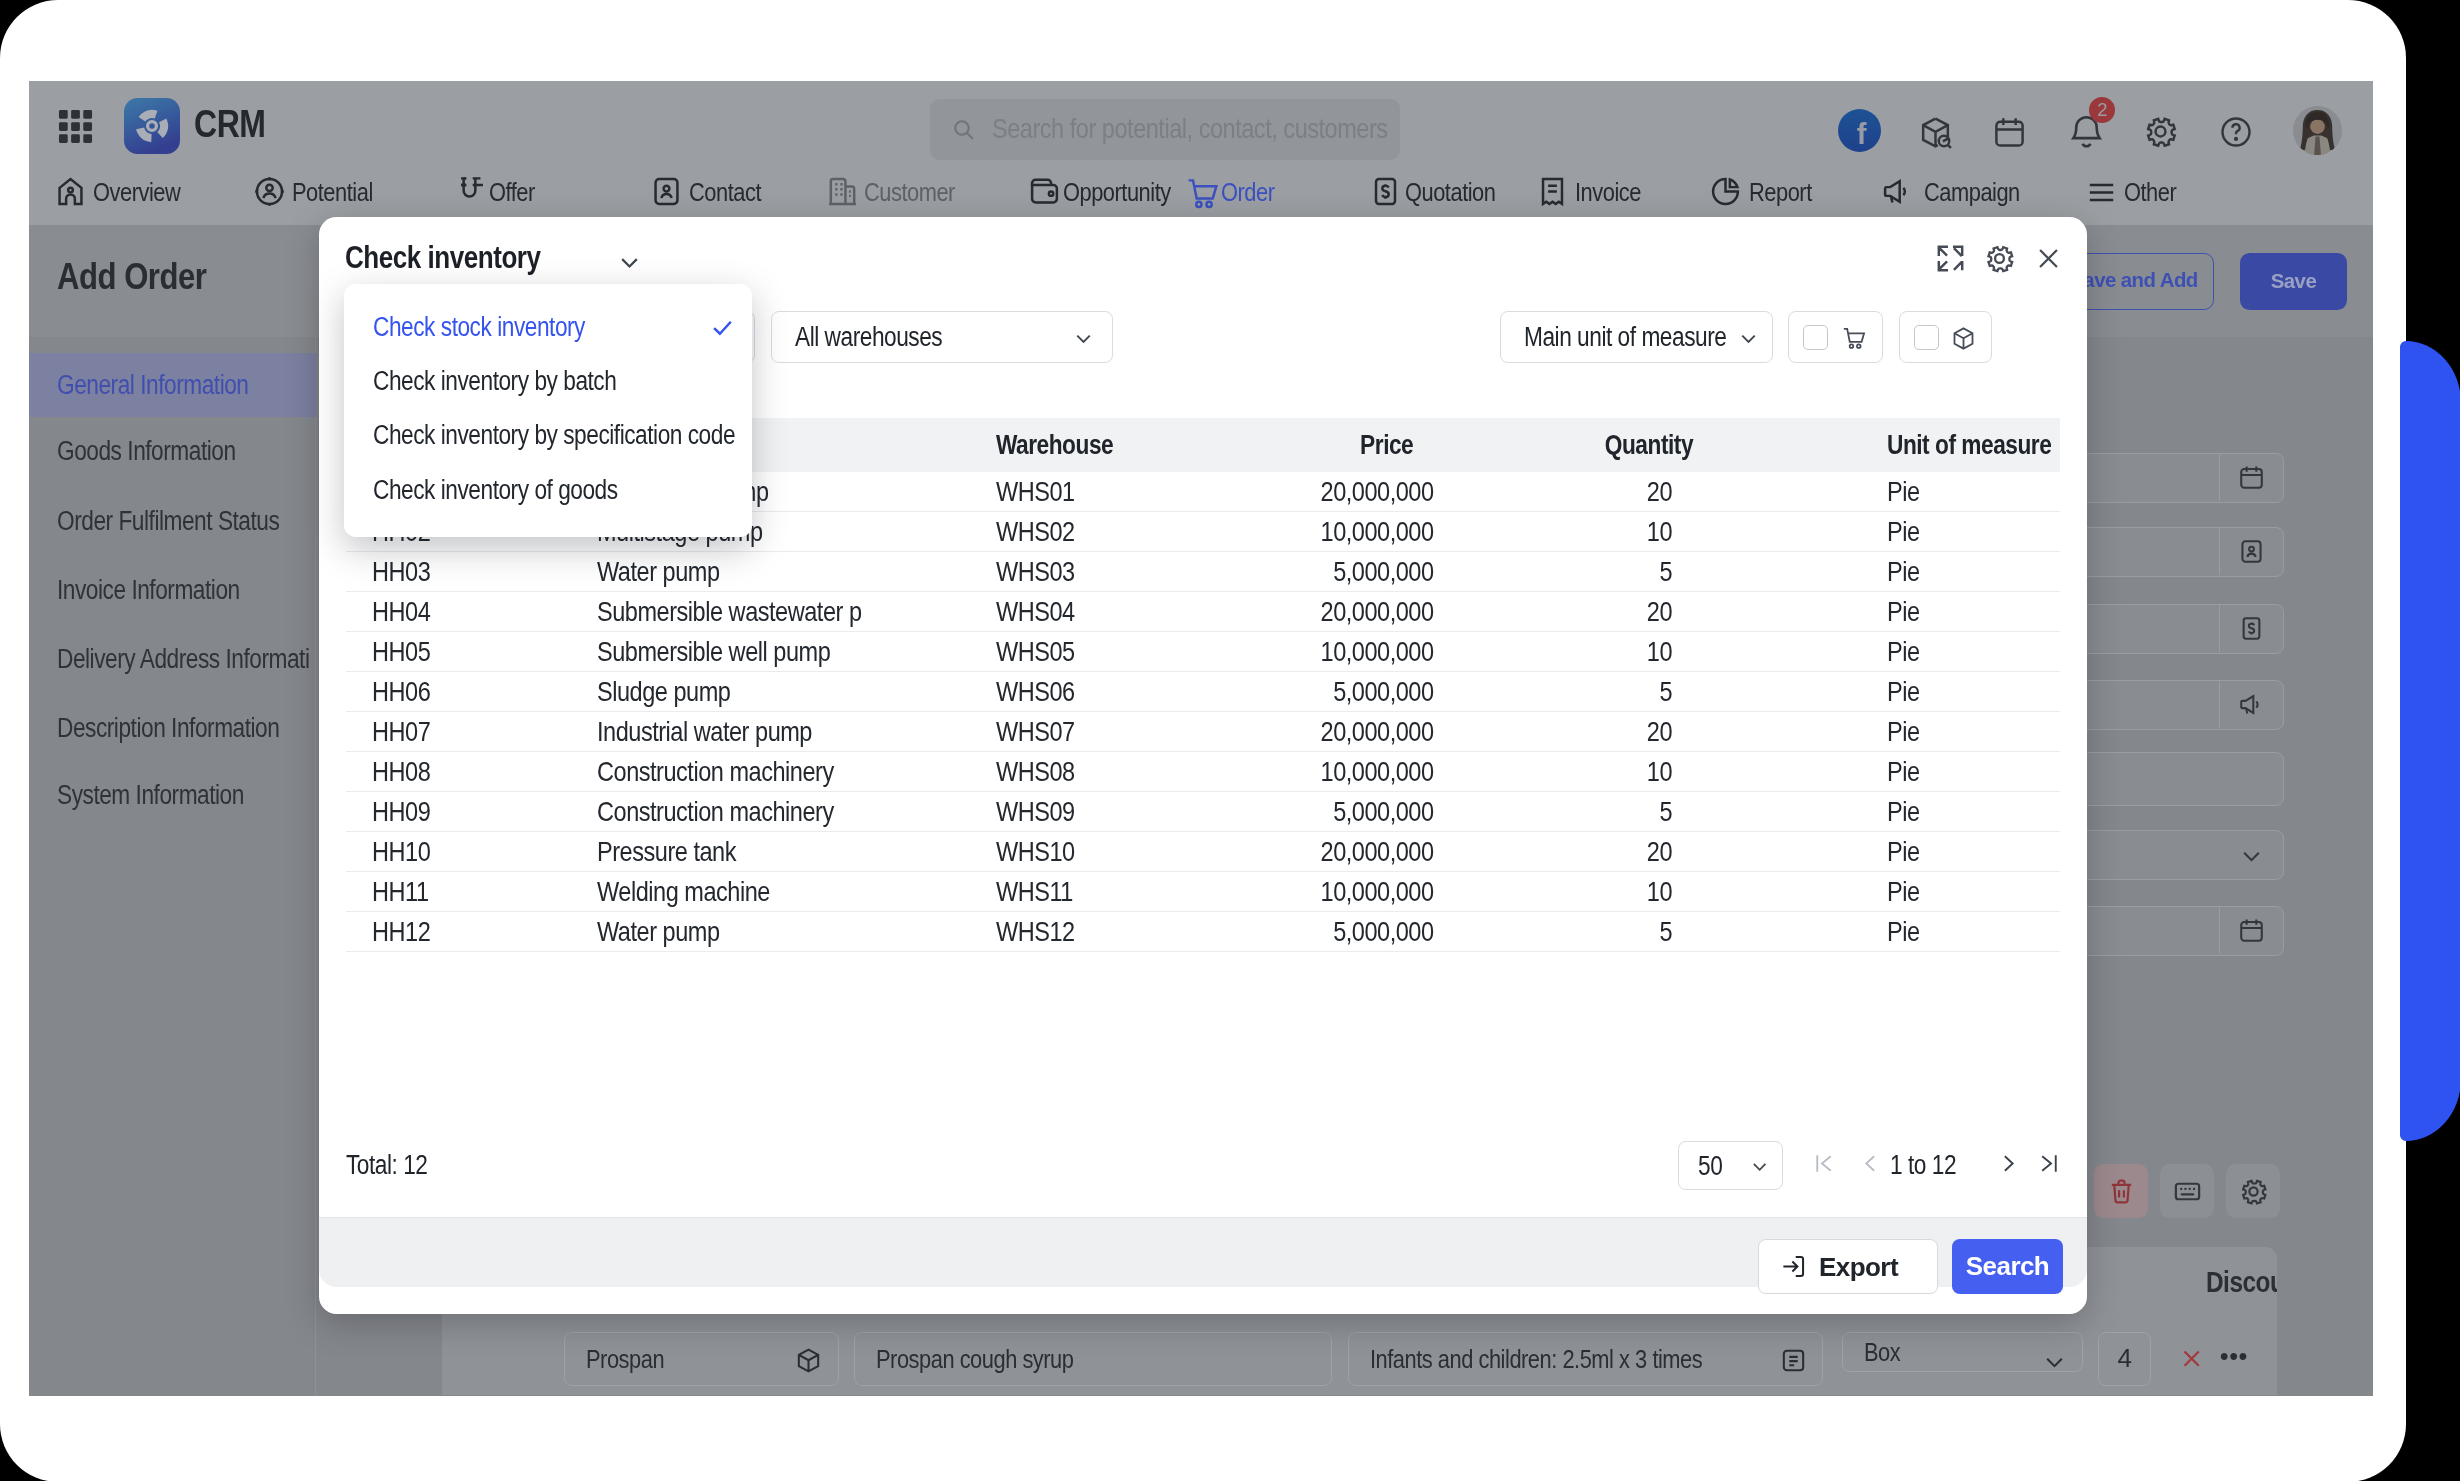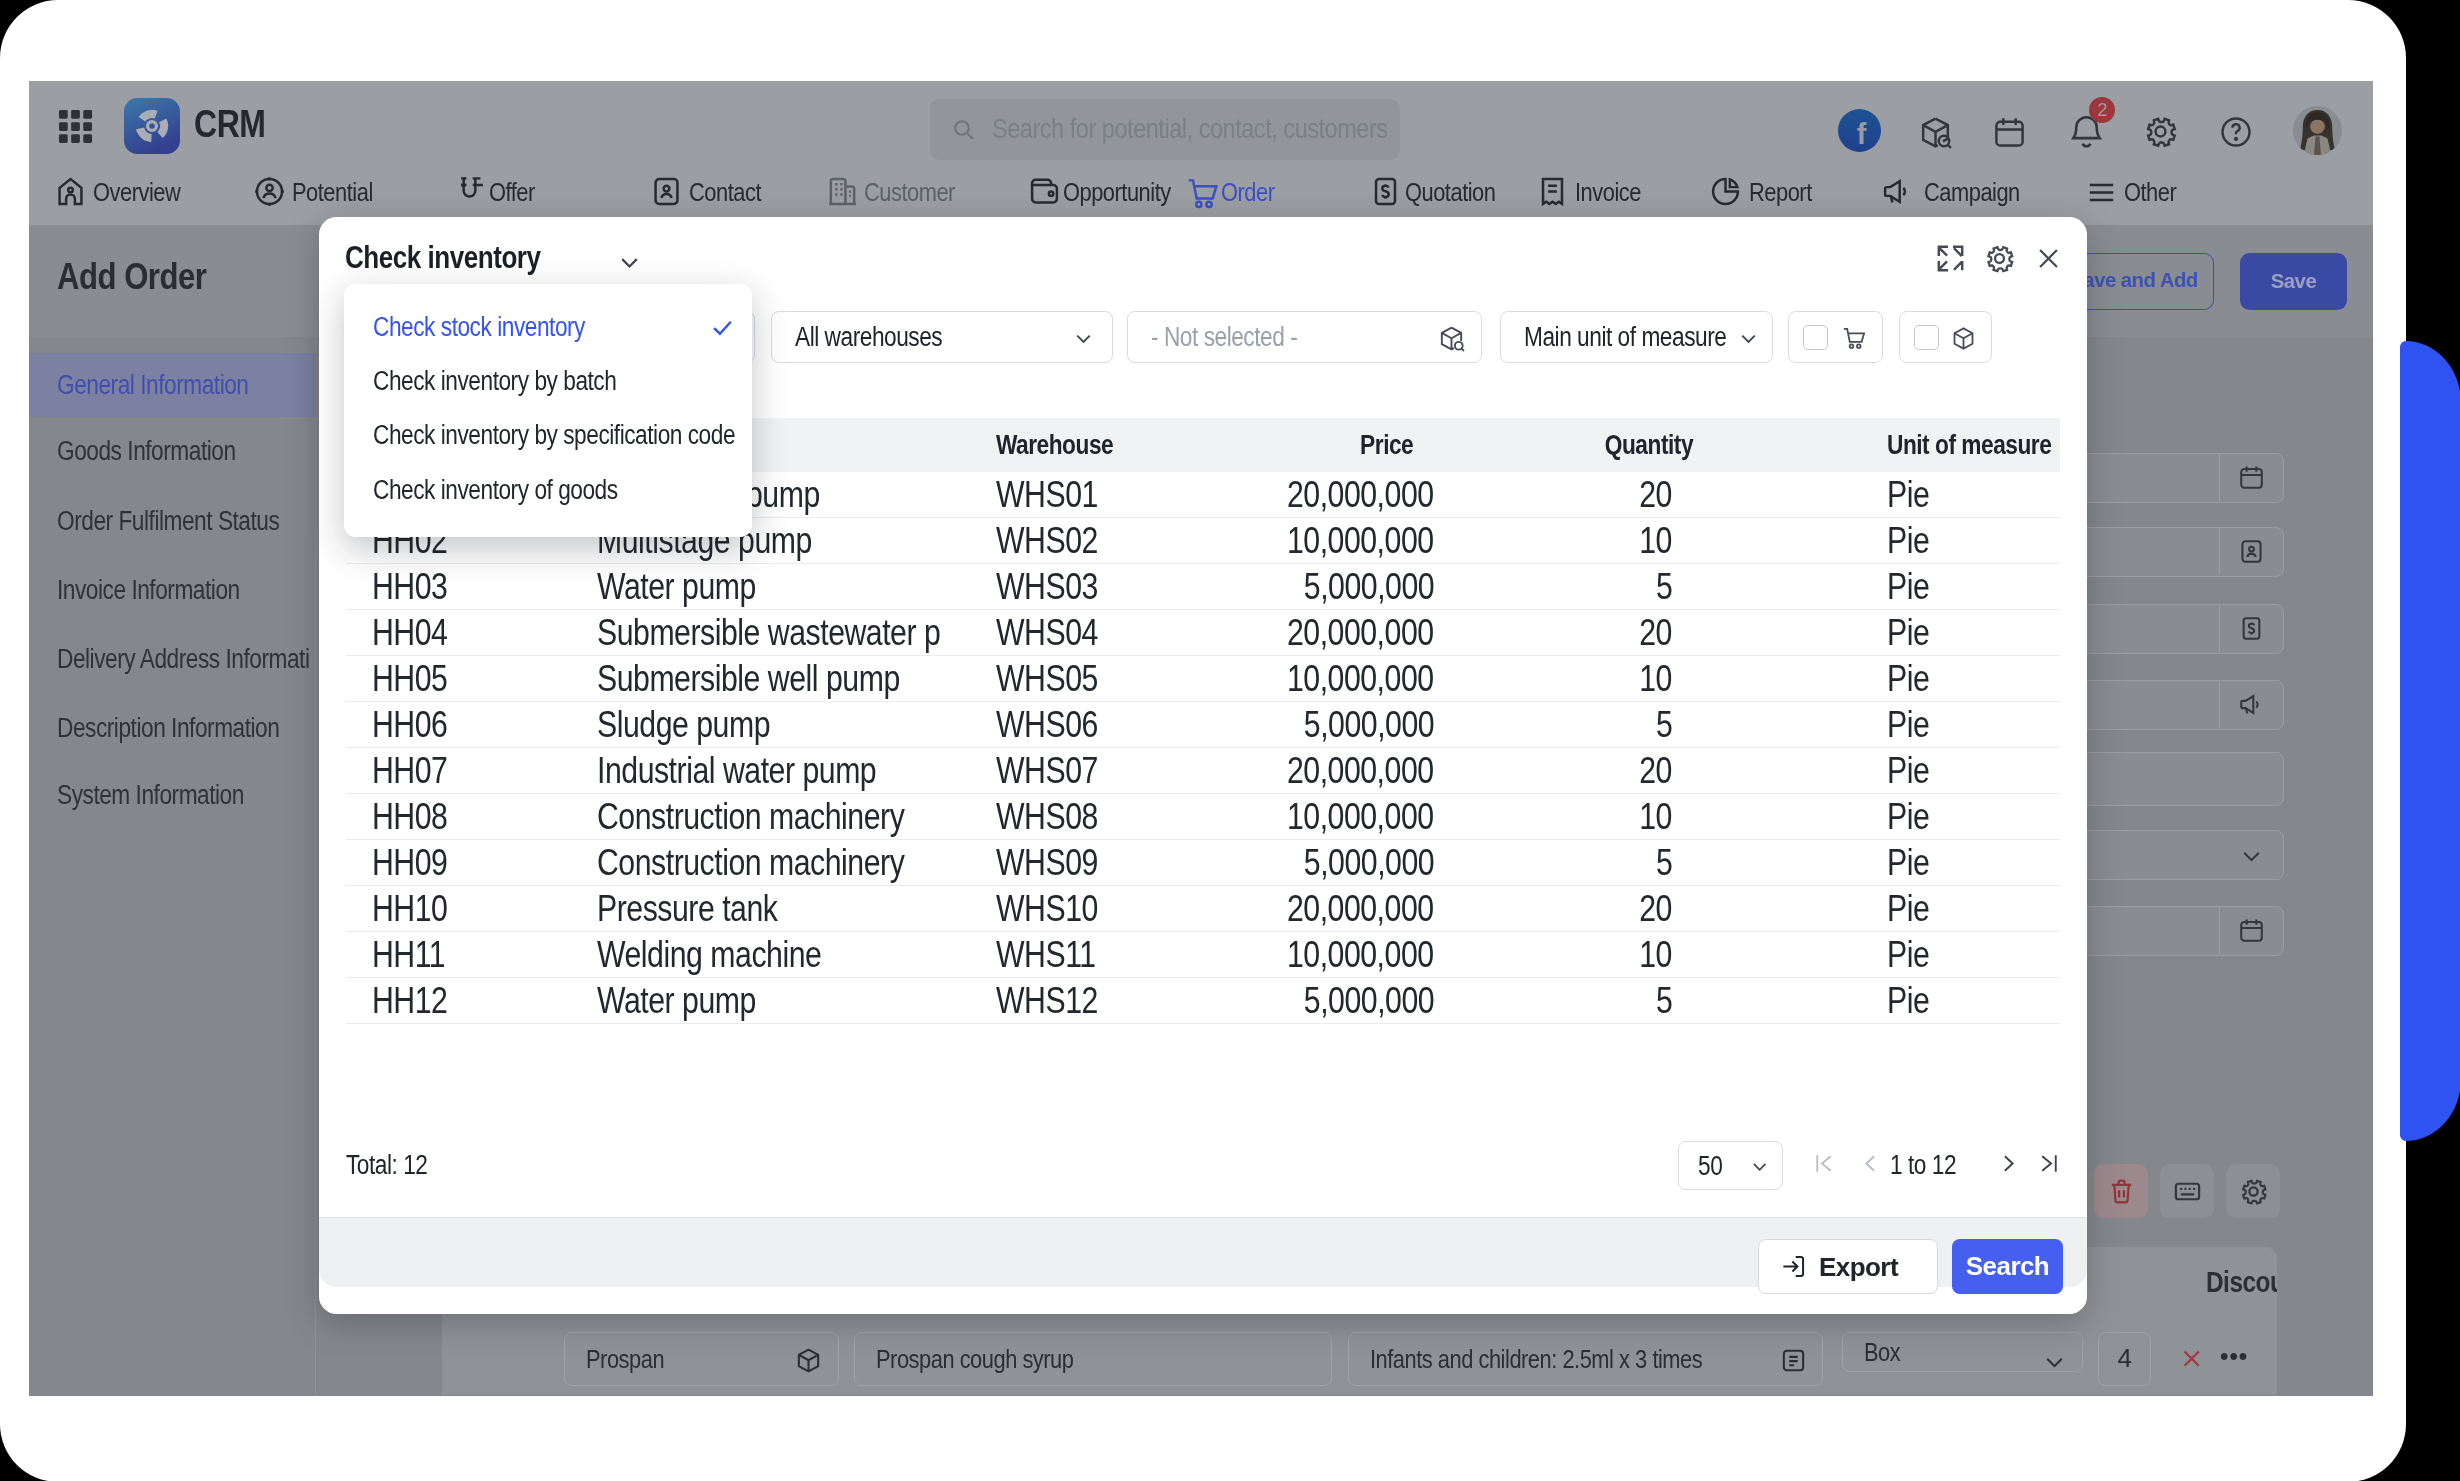--- a/index.html
+++ b/index.html
@@ -17,21 +17,21 @@
 #sidebar { position:absolute; left:0; top:255px; width:287px; height:1060px; border-right:1.9px solid #8e9196; }
 .navitem { position:absolute; top:111px; font-size:26px; color:#272a30; transform:translateY(-50%) scaleX(.84); transform-origin:left center; white-space:nowrap; }
 .sideitem { position:absolute; font-size:27px; color:#2f3237; transform:translateY(-50%) scaleX(.84); transform-origin:left center; white-space:nowrap; }
 .ic { position:absolute; }
 #modal { position:absolute; left:319px; top:217px; width:1768px; height:1097px;
   background:#fff; border-radius:17.5px; box-shadow:0 9.7px 35px rgba(0,0,0,.22); }
 .sel { position:absolute; border:1.9px solid #d8dbe0; border-radius:7.8px; height:52px; background:#fff;
   font-size:27px; color:#20242b; }
 .sel .txt { position:absolute; left:23px; top:50%; transform:translateY(-50%) scaleX(.84); transform-origin:left center; white-space:nowrap; }
 #mtable { position:absolute; left:27px; top:177px; width:1714px;margin-top:24px; }
-.throw { position:relative; height:46px; border-bottom:1.9px solid #e9ebed; font-size:36px; color:#23272e; }
+.throw { position:relative; height:40px; border-bottom:1.9px solid #e9ebed; font-size:28px; color:#23272e; }
 .throw > div { position:absolute; top:50%; transform:translateY(-50%) scaleX(.84); transform-origin:left center; white-space:nowrap; }
 .throw > .c4, .throw > .c5, #thead > .c4, #thead > .c5 { transform-origin:right center; }
 .c1 { left:26px; } .c2 { left:251px; } .c3 { left:650px; }
 .c4 { right:626px; } .c5 { right:388px; } .c6 { left:1541px; }
 #thead { position:relative; height:54px; background:#f1f2f4; font-weight:bold; font-size:27px; color:#20242b; }
 #thead > div { position:absolute; top:50%; transform:translateY(-50%) scaleX(.84); transform-origin:left center; white-space:nowrap; }
 #thead .c4 { right:647px; } #thead .c5 { right:367px; }
 #dd { position:absolute; left:344px; top:284px; width:408px; height:253px; background:#fff;
   border-radius:11.6px; box-shadow:0 11.6px 35px rgba(20,25,35,.25); }
 .dditem { position:absolute; left:29px; font-size:27px; color:#22262d; transform:translateY(-50%) scaleX(.84); transform-origin:left center; white-space:nowrap; }
@@ -334,28 +334,20 @@
     <svg class="ic" style="right:17.5px;top:14.6px" width="23" height="23" viewBox="0 0 24 24" fill="none" stroke="#3f4650" stroke-width="2">
         <path d="M5.5 9 l6.5 6.5 6.5-6.5"></path>
       </svg>
   </div>
   <div class="sel" style="left:452px;top:94px;width:342px">
     <div class="txt">All warehouses</div>
     <svg class="ic" style="right:17.5px;top:14.6px" width="23" height="23" viewBox="0 0 24 24" fill="none" stroke="#3f4650" stroke-width="2">
         <path d="M5.5 9 l6.5 6.5 6.5-6.5"></path>
       </svg>
   </div>
-  <div class="sel" style="left:808px;top:94px;width:355px">
-    <div class="txt" style="color:#9aa1ab">- Not selected -</div>
-    <svg class="ic" style="right:15.5px;top:11.6px" width="29" height="29" viewBox="0 0 24 24" fill="none" stroke="#474d57" stroke-width="1.6">
-      <path d="M12 3 L20 7.4 V14 M12 3 L4 7.4 V16.6 L12 21 l2-1.1 M4 7.4 L12 11.8 L20 7.4 M12 11.8 V21"></path>
-      <circle cx="18" cy="18" r="3.2"></circle>
-        <path d="M20.4 20.4 L22.3 22.3"></path>
-    </svg>
-  </div>
   <div class="sel" style="left:1181px;top:94px;width:273px">
     <div class="txt">Main unit of measure</div>
     <svg class="ic" style="right:11.6px;top:14.6px" width="23" height="23" viewBox="0 0 24 24" fill="none" stroke="#3f4650" stroke-width="2">
         <path d="M5.5 9 l6.5 6.5 6.5-6.5"></path>
       </svg>
   </div>
   <div class="sel" style="left:1469px;top:94px;width:95px">
     <div class="abs" style="left:13.6px;top:12.6px;width:25px;height:25px;border:1.9px solid #c3c7cd;border-radius:4.9px"></div>
     <svg class="ic" style="right:13.6px;top:12.6px" width="27" height="27" viewBox="0 0 24 24" fill="none" stroke="#474d57" stroke-width="1.6">
       <path d="M2.5 3.5 h3 l2.3 11.5 h10.5 L20.5 7.5 H6.7"></path>

